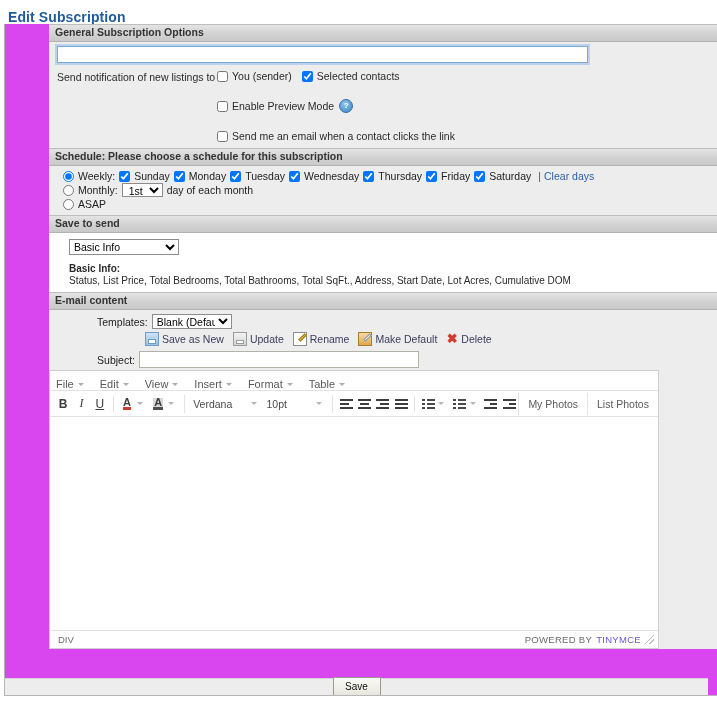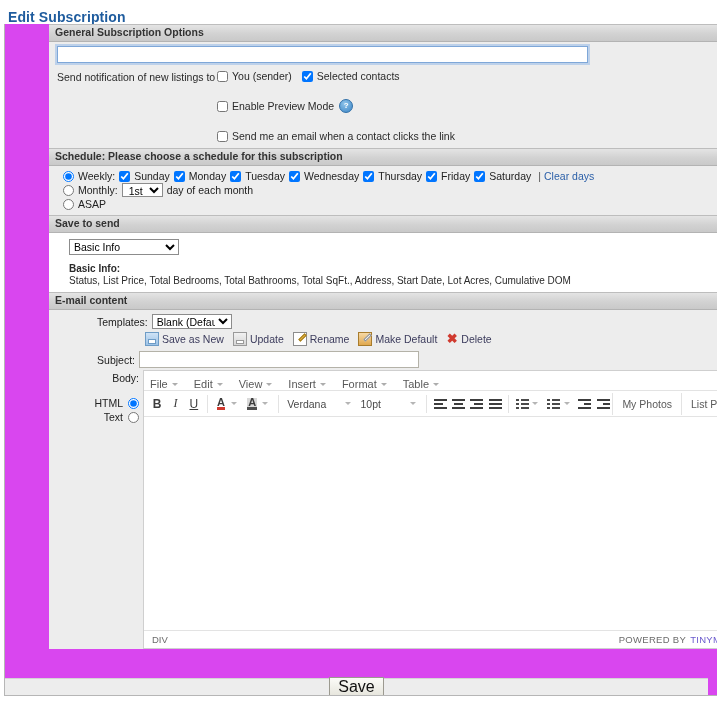--- a/index.html
+++ b/index.html
@@ -110,21 +110,21 @@
   .statusbar{height:17px;border-top:1px solid #e3e3e3;display:flex;align-items:center;
              justify-content:space-between;padding:0 4px 0 8px;font-size:9.5px;color:#6b6b6b;}
   .tiny{color:#6a5acd;letter-spacing:.3px;}
   .powered{letter-spacing:.3px;}
   .grip{width:9px;height:9px;margin-left:4px;
         background:linear-gradient(135deg,transparent 45%,#bdbdbd 45%,#bdbdbd 55%,transparent 55%),
                    linear-gradient(135deg,transparent 70%,#bdbdbd 70%,#bdbdbd 80%,transparent 80%);}
 
   .savebar{position:absolute;left:0;bottom:0;width:703px;height:16px;background:#ededed;
            border-top:1px solid #d4d4d4;display:flex;align-items:center;justify-content:center;}
-  .savebtn{min-width:48px;height:20px;line-height:12px;text-align:center;font-size:16px;color:#111;
+  .savebtn{min-width:48px;height:20px;line-height:12px;text-align:center;font-size:10px;color:#111;
            background:linear-gradient(to bottom,#fbfbf7,#e6e5dc);border:1px solid #9c9a90;cursor:pointer;padding:0 8px;}
 
   
   .ul-ico,.ol-ico{display:inline-block;width:13px;height:11px;position:relative;}
   .ul-ico:before,.ol-ico:before{content:"";position:absolute;left:0;top:1px;width:3px;height:2px;background:#4a4a4a;
       box-shadow:0 4px 0 #4a4a4a,0 8px 0 #4a4a4a;}
   .ul-ico:after,.ol-ico:after{content:"";position:absolute;left:5px;top:1px;width:8px;height:2px;background:#4a4a4a;
       box-shadow:0 4px 0 #4a4a4a,0 8px 0 #4a4a4a;}
   .align-ico{display:inline-block;width:13px;height:10px;position:relative;}
   .align-ico i{position:absolute;left:0;height:2px;background:#3d3d3d;display:block;}
@@ -268,33 +268,20 @@
           <span>Delete</span>
         </span>
       </div>
 
       <div class="subjrow">
         <span class="sl">Subject:</span>
         <input class="subjin" type="text" value="" style="">
       </div>
 
       <div class="bodyrow">
-        <div class="bodylabels">
-          <div class="bl">Body:</div>
-          <div class="modes">
-            <div class="m">
-              <span>HTML</span>
-              <input type="radio" name="bodymode" checked="" style="">
-            </div>
-            <div class="m">
-              <span>Text</span>
-              <input type="radio" name="bodymode" style="">
-            </div>
-          </div>
-        </div>
 
         <div class="editor">
 
           <div class="menubar">
             <span class="menu">
                 <span>File</span>
                 <i class="caret"></i>
               </span>
             <span class="menu">
                 <span>Edit</span>

